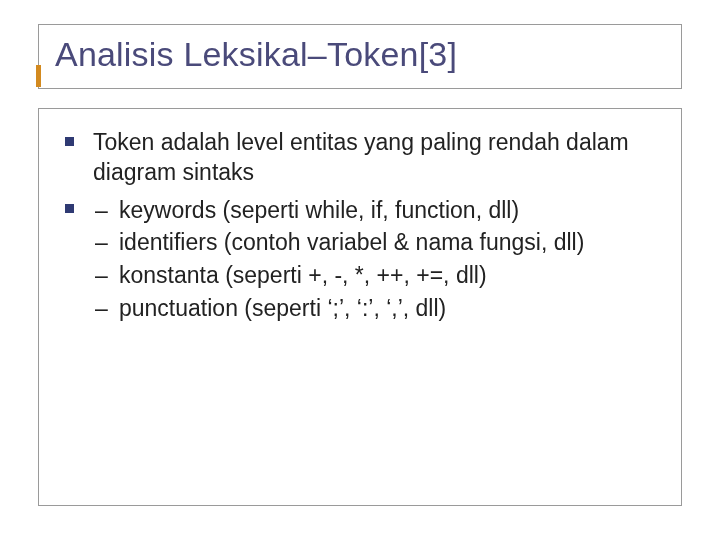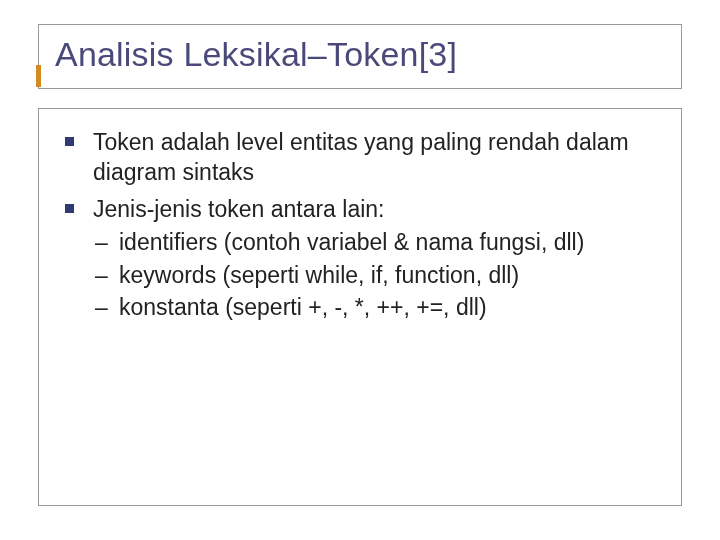--- a/index.html
+++ b/index.html
@@ -104,24 +104,24 @@
   <div class="body-box">
     <ul class="bullets">
 
       <li>
         <span class="sq"></span>
         <span>Token adalah level entitas yang paling rendah dalam diagram sintaks</span>
       </li>
 
       <li>
         <span class="sq"></span>
-        <span>Jenis-jenis token antara lain:</span>
         <ul class="sub">
+          <li><span>keywords (seperti while, if, function, dll)</span></li>
           <li><span>identifiers (contoh variabel &amp; nama fungsi, dll)</span></li>
-          <li><span>keywords (seperti while, if, function, dll)</span></li>
           <li><span>konstanta (seperti +, -, *, ++, +=, dll)</span></li>
+          <li><span>punctuation (seperti ‘;’, ‘:’, ‘,’, dll)</span></li>
         </ul>
       </li>
 
     </ul>
   </div>
 
 </div>
 
 </body></html>

